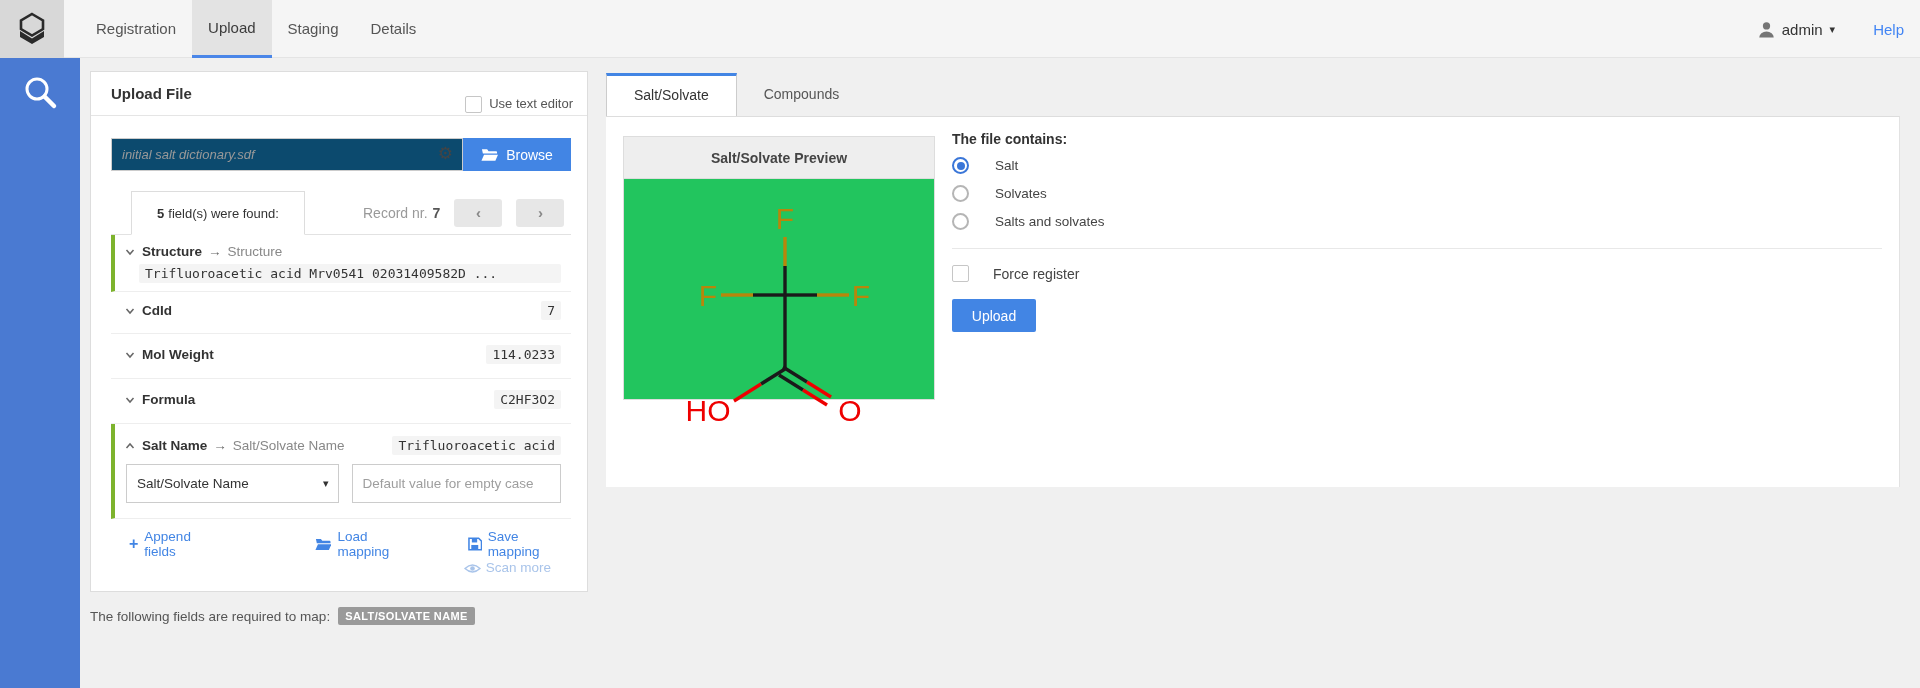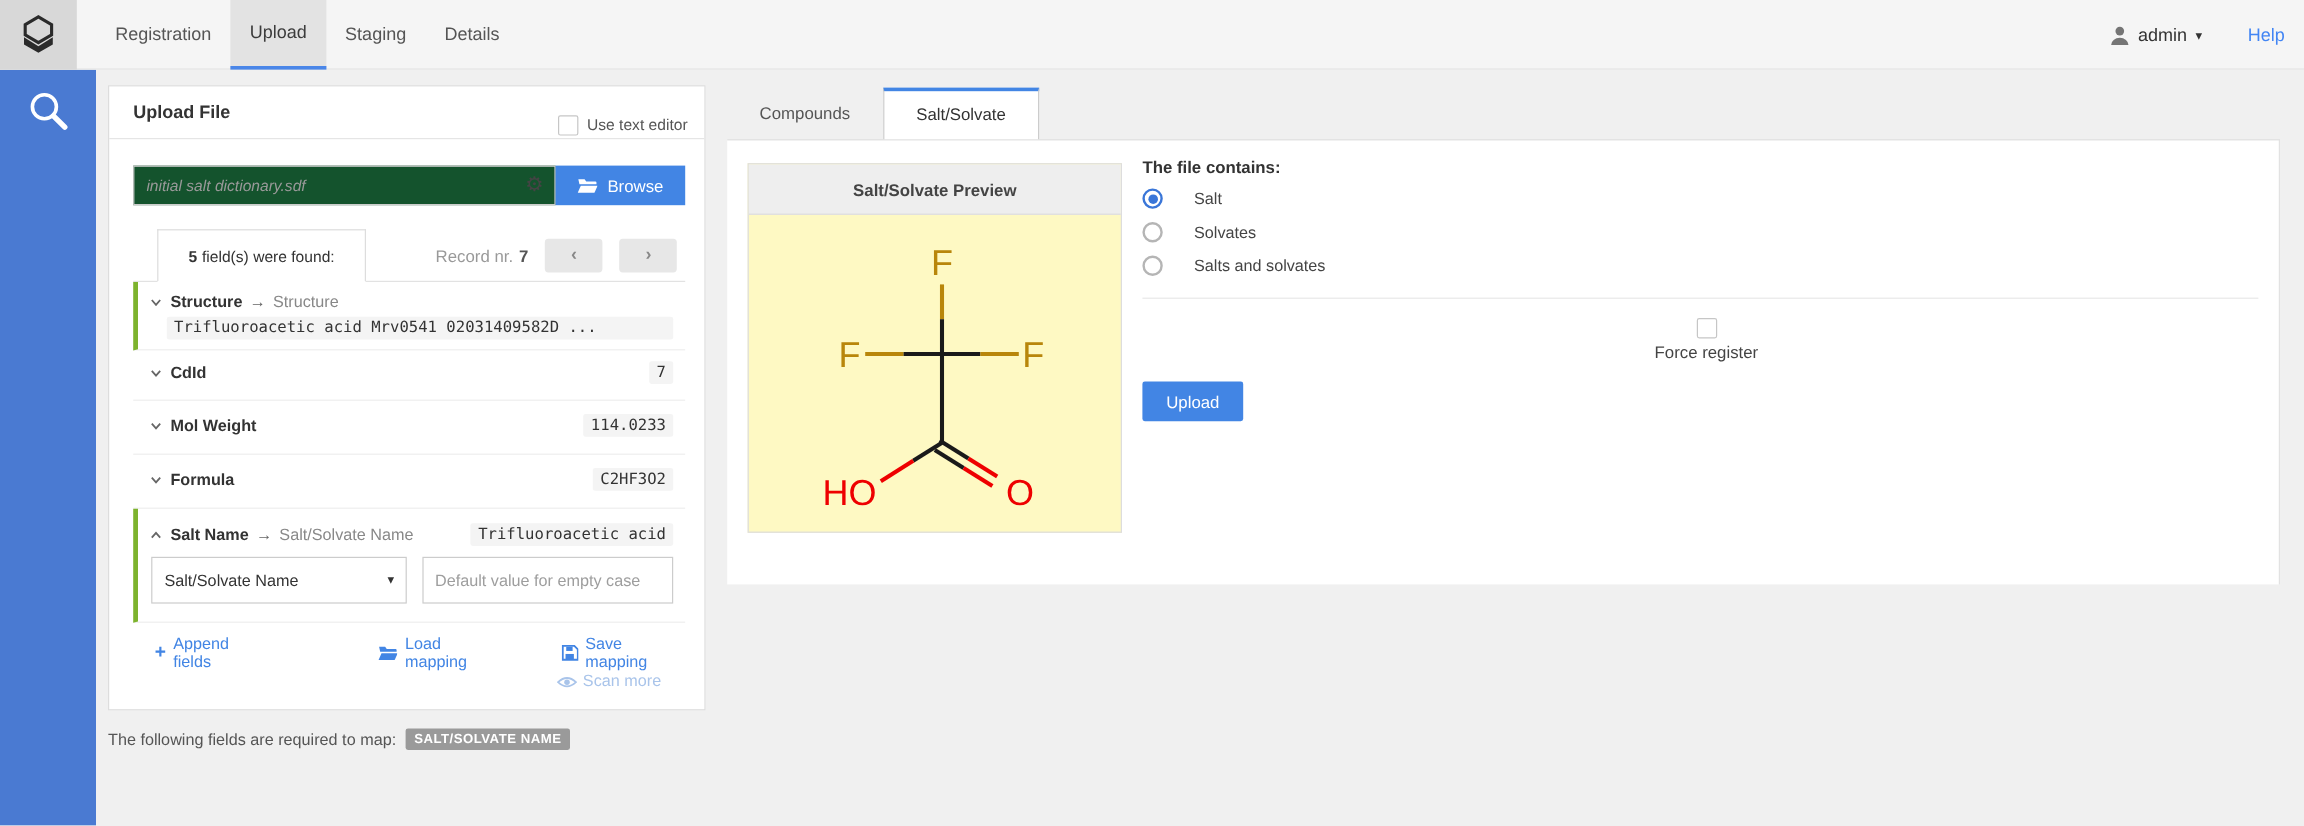--- a/index.html
+++ b/index.html
@@ -23,21 +23,21 @@
 
   
   .card { position:absolute; left:90px; top:71px; width:498px; height:521px; background:#fff; border:1px solid #ddd; }
   .card-header { position:relative; height:44px; border-bottom:1px solid #e5e5e5; }
   .card-title { position:absolute; left:20px; top:13px; font-size:15px; font-weight:bold; color:#333; }
   .use-editor { position:absolute; right:14px; top:24px; display:flex; align-items:flex-start; gap:7px; }
   .checkbox { width:17px; height:17px; border:1px solid #c6c6c6; background:#fff; border-radius:2px; cursor:pointer; }
   .use-editor-label { font-size:13px; color:#555; }
 
   .file-row { position:absolute; left:20px; top:66px; width:460px; height:33px; }
-  .file-input { position:absolute; left:0; top:0; width:352px; height:33px; border:1px solid #ccc; background:#14532d; font-style:italic; font-size:13px; color:#999; padding:0 30px 0 10px; font-family:"Liberation Sans",sans-serif; }
+  .file-input { position:absolute; left:0; top:0; width:352px; height:33px; border:1px solid #ccc; background:#0c4a6e; font-style:italic; font-size:13px; color:#999; padding:0 30px 0 10px; font-family:"Liberation Sans",sans-serif; }
   .file-input::placeholder { color:#999; font-style:italic; }
   .gear { position:absolute; right:118px; top:6px; font-size:17px; color:#444; cursor:pointer; line-height:20px; }
   .browse-btn { position:absolute; right:0; top:0; width:108px; height:33px; background:#4285e4; color:#fff; border:none; font-size:14px; display:flex; align-items:center; justify-content:center; gap:8px; cursor:pointer; font-family:"Liberation Sans",sans-serif; }
 
   .fields-tab { position:absolute; left:40px; top:119px; width:174px; height:44px; border:1px solid #ddd; border-bottom:1px solid #fff; background:#fff; z-index:2; display:flex; align-items:center; justify-content:center; font-size:13px; color:#333; }
   .fields-tab b { margin-right:4px; }
   .record-nav { position:absolute; left:272px; top:119px; width:208px; height:44px; display:flex; align-items:center; }
   .record-label { color:#999; font-size:14px; }
   .record-number { color:#555; font-weight:bold; font-size:14px; margin-left:5px; }
   .rec-btn { width:48px; height:28px; background:#e7e7e7; border:none; border-radius:3px; color:#888; font-size:15px; font-weight:bold; cursor:pointer; margin-left:14px; line-height:28px; }
@@ -68,32 +68,32 @@
 
   .required-note { position:absolute; left:90px; top:607px; font-size:13.5px; color:#555; display:flex; align-items:center; gap:8px; }
   .req-badge { background:#9a9a9a; color:#fff; font-size:11px; font-weight:bold; letter-spacing:.4px; padding:3px 7px; border-radius:2px; }
 
   
   .rtabs { position:absolute; left:606px; top:73px; height:43px; display:flex; z-index:3; }
   .rtab { height:43px; line-height:43px; padding:0 27px; font-size:14px; color:#555; cursor:pointer; }
   .rtab.active { background:#fff; border:1px solid #ccc; border-bottom:none; border-top:3px solid #4285e4; line-height:39px; color:#333; }
   .rpanel { position:absolute; left:606px; top:116px; width:1294px; height:371px; background:#fff; border-top:1px solid #ddd; border-right:1px solid #e2e2e2; z-index:1; }
 
-  .preview-box { position:absolute; left:17px; top:19px; width:312px; height:308px; border:1px solid #ddd; background:#fef9c3; }
+  .preview-box { position:absolute; left:17px; top:19px; width:312px; height:264px; border:1px solid #ddd; background:#22c55e; }
   .preview-header { height:42px; background:#eee; border-bottom:1px solid #ddd; display:flex; align-items:center; justify-content:center; font-size:14px; font-weight:bold; color:#444; }
 
   .contains-col { position:absolute; left:346px; top:14px; width:940px; }
   .contains-title { font-size:14px; font-weight:bold; color:#333; }
   .radio-row { display:flex; align-items:center; gap:26px; margin-top:9px; height:19px; cursor:pointer; }
   .radio { width:17px; height:17px; border-radius:50%; border:2px solid #b5b5b5; background:#fff; flex:0 0 auto; }
   .radio.sel { border-color:#3a76d8; position:relative; }
   .radio.sel::after { content:""; position:absolute; left:2.5px; top:2.5px; width:8px; height:8px; border-radius:50%; background:#3a76d8; }
   .radio-label { font-size:13.5px; color:#444; }
   .hr { margin-top:17px; border:none; border-top:1px solid #e8e8e8; width:930px; }
-  .force-row { display:flex; align-items:center; gap:3px; margin-top:16px;flex-direction:column; }
+  .force-row { display:flex; align-items:center; gap:24px; margin-top:16px; }
   .force-label { font-size:14px; color:#444; }
   .upload-btn { margin-top:17px; width:84px; height:33px; background:#4285e4; color:#fff; border:none; border-radius:2px; font-size:14px; cursor:pointer; font-family:"Liberation Sans",sans-serif; }
 </style>
 </head>
 <body>
 
 <div class="topbar">
   <div class="logo-box">
     <svg width="32" height="34" viewBox="0 0 32 34">
       <path d="M16 2 L27 8.5 V17 L16 23.5 L5 17 V8.5 Z" fill="none" stroke="#2a2a2a" stroke-width="2.6"></path>
@@ -306,15 +306,15 @@
     <hr class="hr">
     <div class="force-row">
       <div class="checkbox"></div>
       <span class="force-label">Force register</span>
     </div>
     <button class="upload-btn">Upload</button>
   </div>
 </div>
 
 <div class="rtabs">
+  <div class="rtab active">Salt/Solvate</div>
   <div class="rtab">Compounds</div>
-  <div class="rtab active">Salt/Solvate</div>
 </div>
 
 </body></html>

